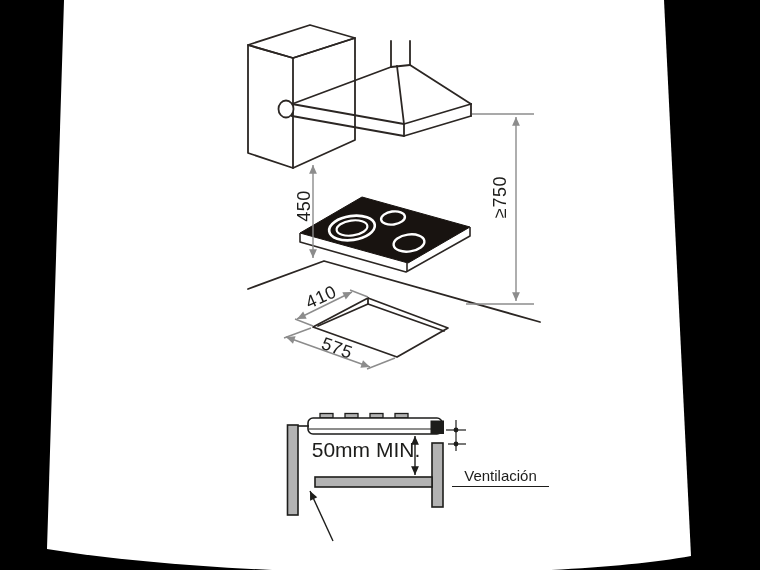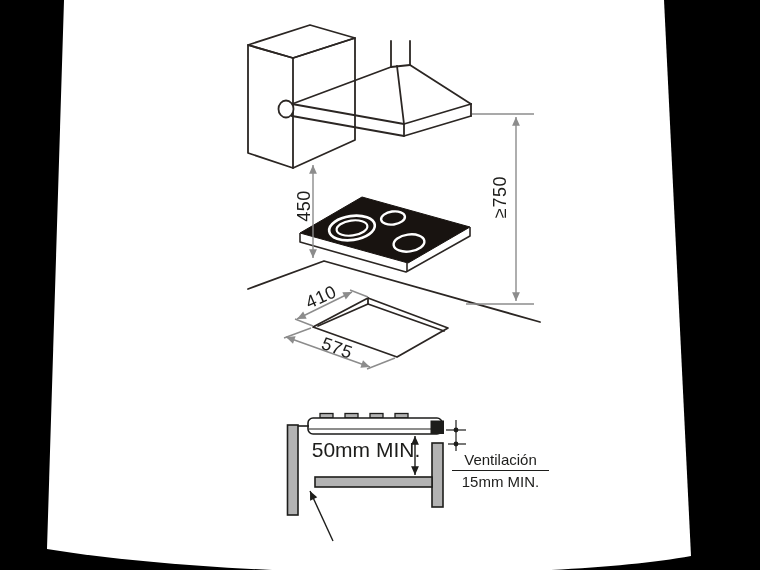--- a/index.html
+++ b/index.html
@@ -6,21 +6,21 @@
   .stage{position:relative;width:760px;height:570px;background:#000;overflow:hidden;
          font-family:"Liberation Sans", sans-serif;color:#1d1d1b;}
   .stage svg{position:absolute;left:0;top:0;}
   .lbl{position:absolute;white-space:nowrap;color:#1d1d1b;line-height:1;}
   .dim{font-size:18px;letter-spacing:0.5px;transform:translate(-50%,-50%);}
   .rot90{transform:translate(-50%,-50%) rotate(-90deg);}
   .rotm24{transform:translate(-50%,-50%) rotate(-24deg);}
   .rot20{transform:translate(-50%,-50%) rotate(20deg);}
   .sec{font-size:21px;transform:translate(-50%,-50%);}
   .ventblock{position:absolute;left:452px;top:451px;width:97px;text-align:center;font-size:15px;}
-  .ventblock .l1{padding-bottom:2px;border-bottom:1.6px solid #1d1d1b;}
+  .ventblock .l1{padding-bottom:2px;border-bottom:1.6px solid #1d1d1b;margin-top:16px;}
   .ventblock .l2{padding-top:2px;}
   .note{font-size:16.5px;transform:translate(-50%,-50%);}
 </style>
 </head>
 <body>
 
 <div class="stage">
 
   <svg width="760" height="570" viewBox="0 0 760 570">
     <defs>
@@ -135,16 +135,15 @@
 
   <div class="lbl dim rot90" style="left:304px;top:206px;">450</div>
   <div class="lbl dim rot90" style="left:500px;top:197px;">≥750</div>
   <div class="lbl dim rotm24" style="left:321px;top:297px;">410</div>
   <div class="lbl dim rot20" style="left:337px;top:348px;">575</div>
 
   <div class="lbl sec" style="left:366px;top:449px;">50mm MIN.</div>
 
   <div class="ventblock">
     <div class="l1">Ventilación</div>
-    <div class="l2">15mm MIN.</div>
   </div>
 
 </div>
 
 </body></html>

